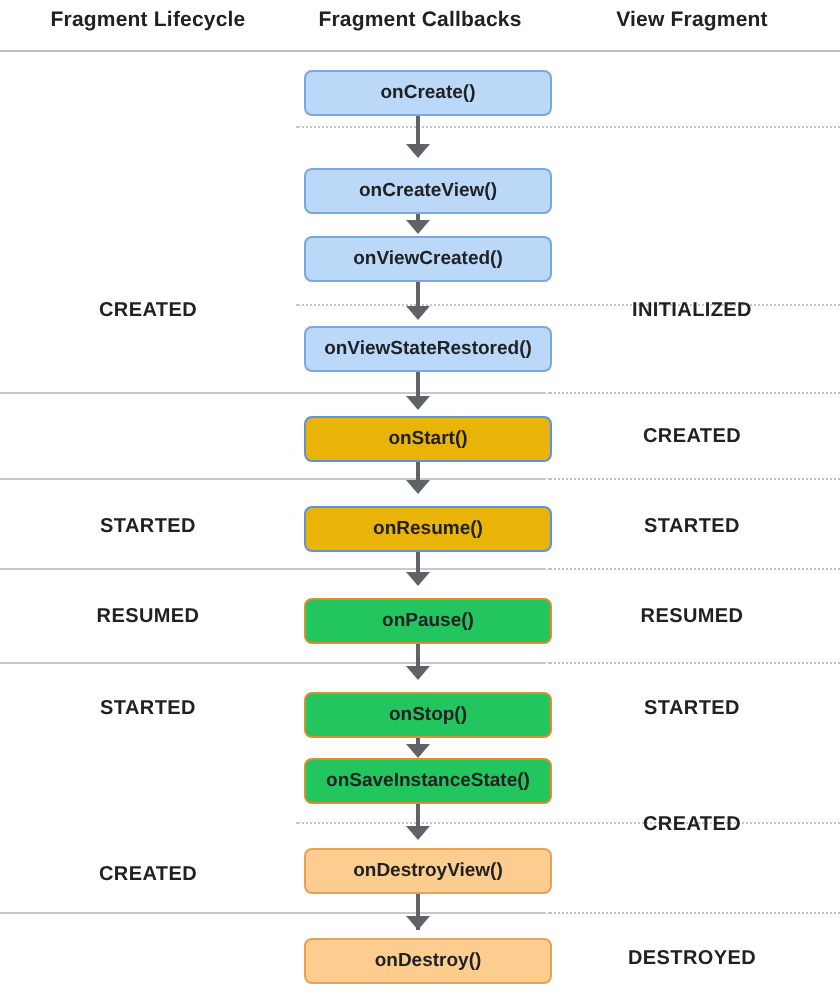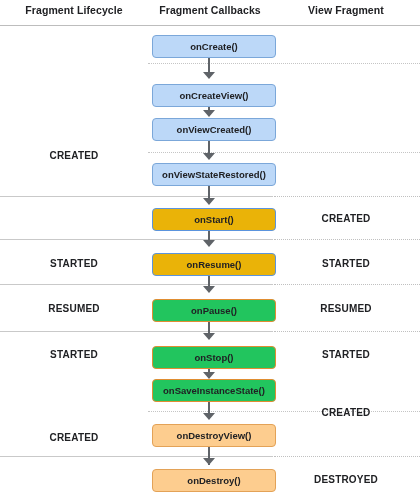--- a/index.html
+++ b/index.html
@@ -187,20 +187,21 @@
   <div class="cb-box orange-light" style="top:424px">onDestroyView()</div>
   <div class="cb-box orange-light" style="top:469px">onDestroy()</div>
 
   <div class="state-label left" style="top:106px">CREATED</div>
   <div class="state-label left" style="top:214px">STARTED</div>
   <div class="state-label left" style="top:259px">RESUMED</div>
   <div class="state-label left" style="top:305px">STARTED</div>
   <div class="state-label left" style="top:388px">CREATED</div>
   <div class="state-label left" style="top:475px">DESTROYED</div>
 
+  <div class="state-label right" style="top:106px">INITIALIZED</div>
   <div class="state-label right" style="top:169px">CREATED</div>
   <div class="state-label right" style="top:214px">STARTED</div>
   <div class="state-label right" style="top:259px">RESUMED</div>
   <div class="state-label right" style="top:305px">STARTED</div>
   <div class="state-label right" style="top:363px">CREATED</div>
   <div class="state-label right" style="top:430px">DESTROYED</div>
 
 </div>
 
 </body></html>

